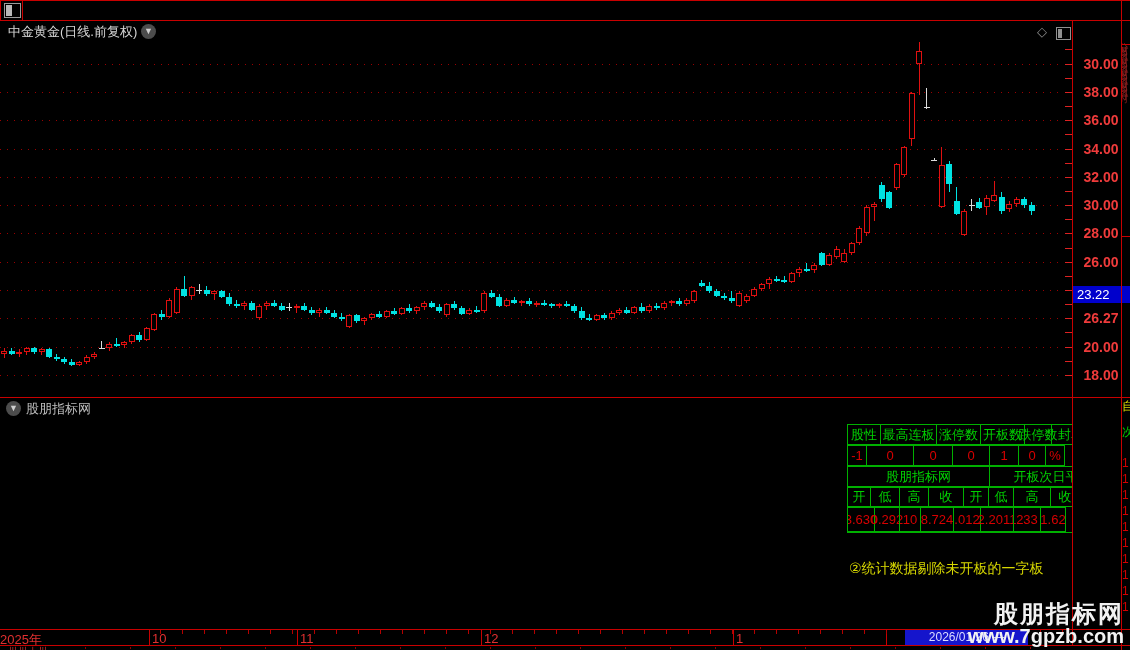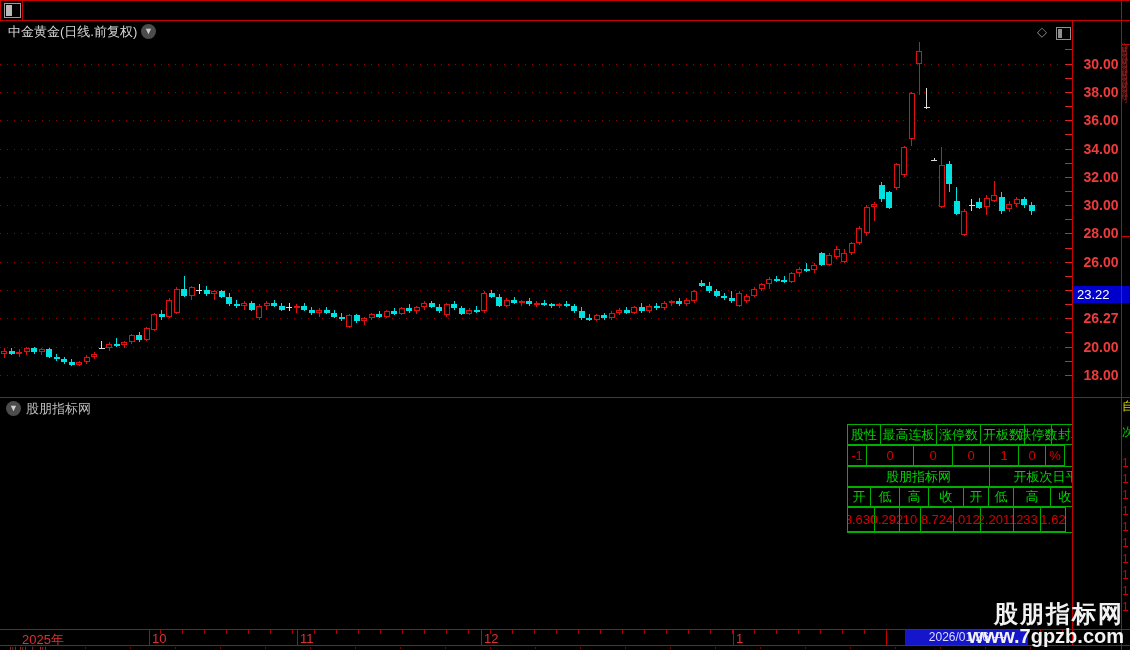--- a/index.html
+++ b/index.html
@@ -459,23 +459,24 @@
         <div class="scell r" style="width: 28px; height: 25px;">3.630</div>
         <div class="scell r" style="width: 26px; height: 25px;">0.292</div>
         <div class="scell r" style="width: 22px; height: 25px;">10</div>
         <div class="scell r" style="width: 34px; height: 25px;">8.724</div>
         <div class="scell r" style="width: 28px; height: 25px;">.012</div>
         <div class="scell r" style="width: 34px; height: 25px;">2.2011</div>
         <div class="scell r" style="width: 28px; height: 25px;">233</div>
         <div class="scell r" style="width: 26px; height: 25px;">1.62</div>
       </div>
     </div>
+  <div class="note" style="left:849px;top:560px;">②统计数据剔除未开板的一字板</div>
 
   <div id="xaxis">
-      <div class="xlab" style="left: 22px;">2025年</div>
+      <div class="xlab" style="left: 0;">2025年</div>
       <div class="xlab" style="left: 152px;">10</div>
       <div class="xlab" style="left: 300px;">11</div>
       <div class="xlab" style="left: 484px;">12</div>
       <div class="xlab" style="left: 736px;">1</div>
       <div class="vline" style="left: 149px; top: 630px; height: 15px;"></div>
       <div class="vline" style="left: 297px; top: 630px; height: 15px;"></div>
       <div class="vline" style="left: 481px; top: 630px; height: 15px;"></div>
       <div class="vline" style="left: 733px; top: 630px; height: 15px;"></div>
       <div class="vline" style="left: 886px; top: 630px; height: 15px;"></div>
       <div class="abs" style="left: 160px; top: 630px; width: 1px; height: 4px; background: rgb(180, 0, 0);"></div>

